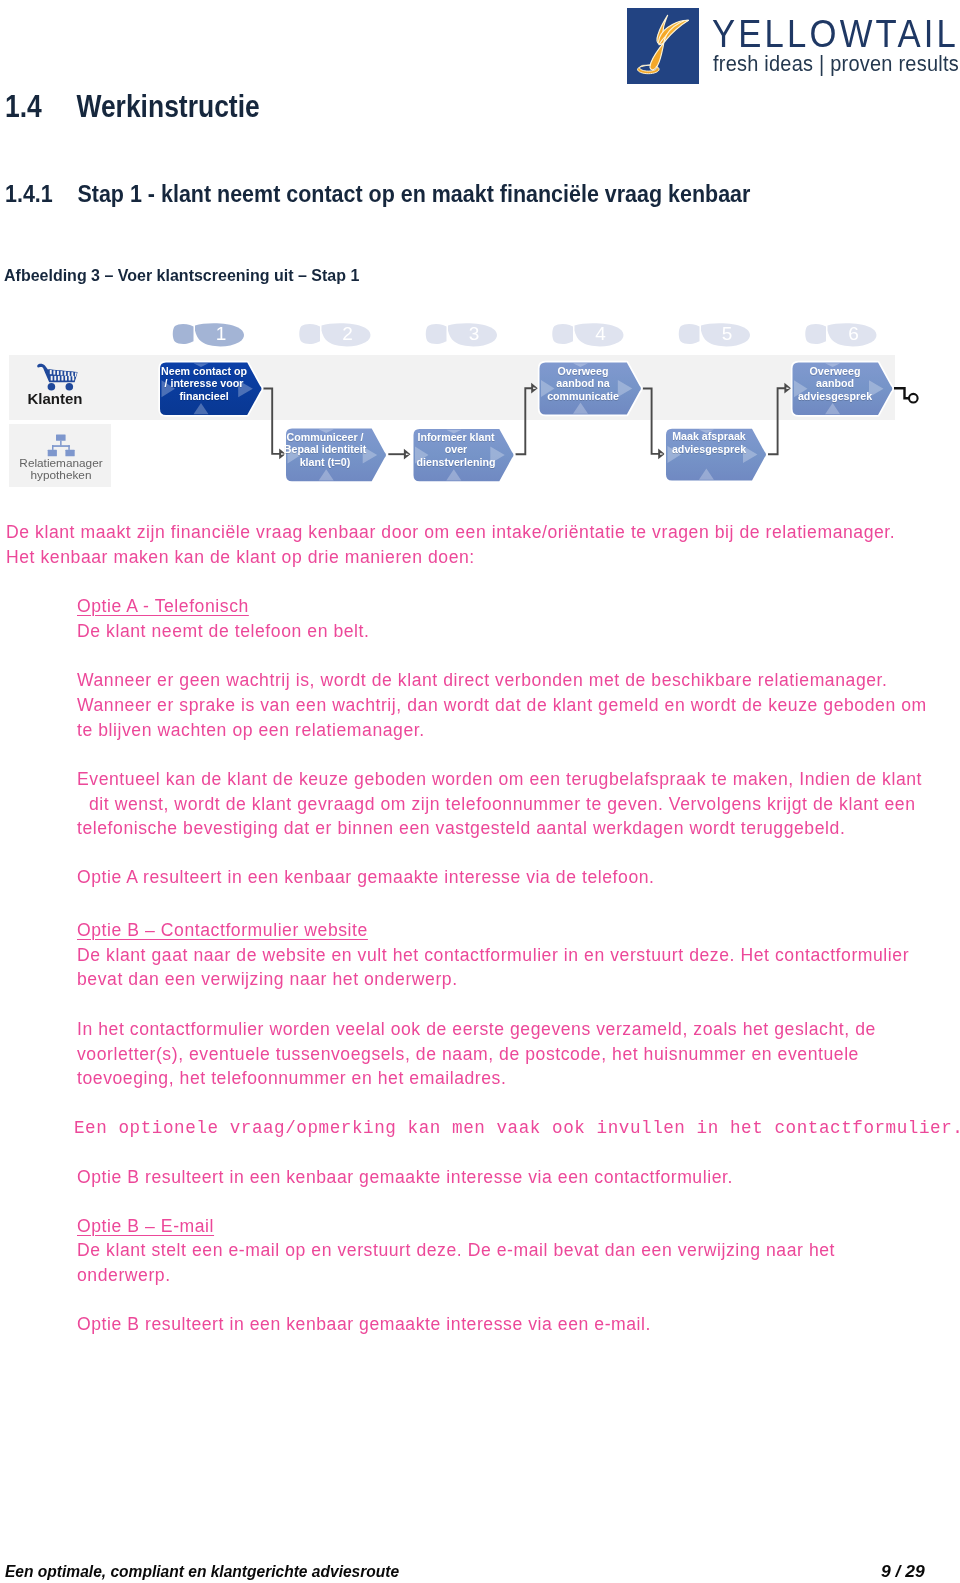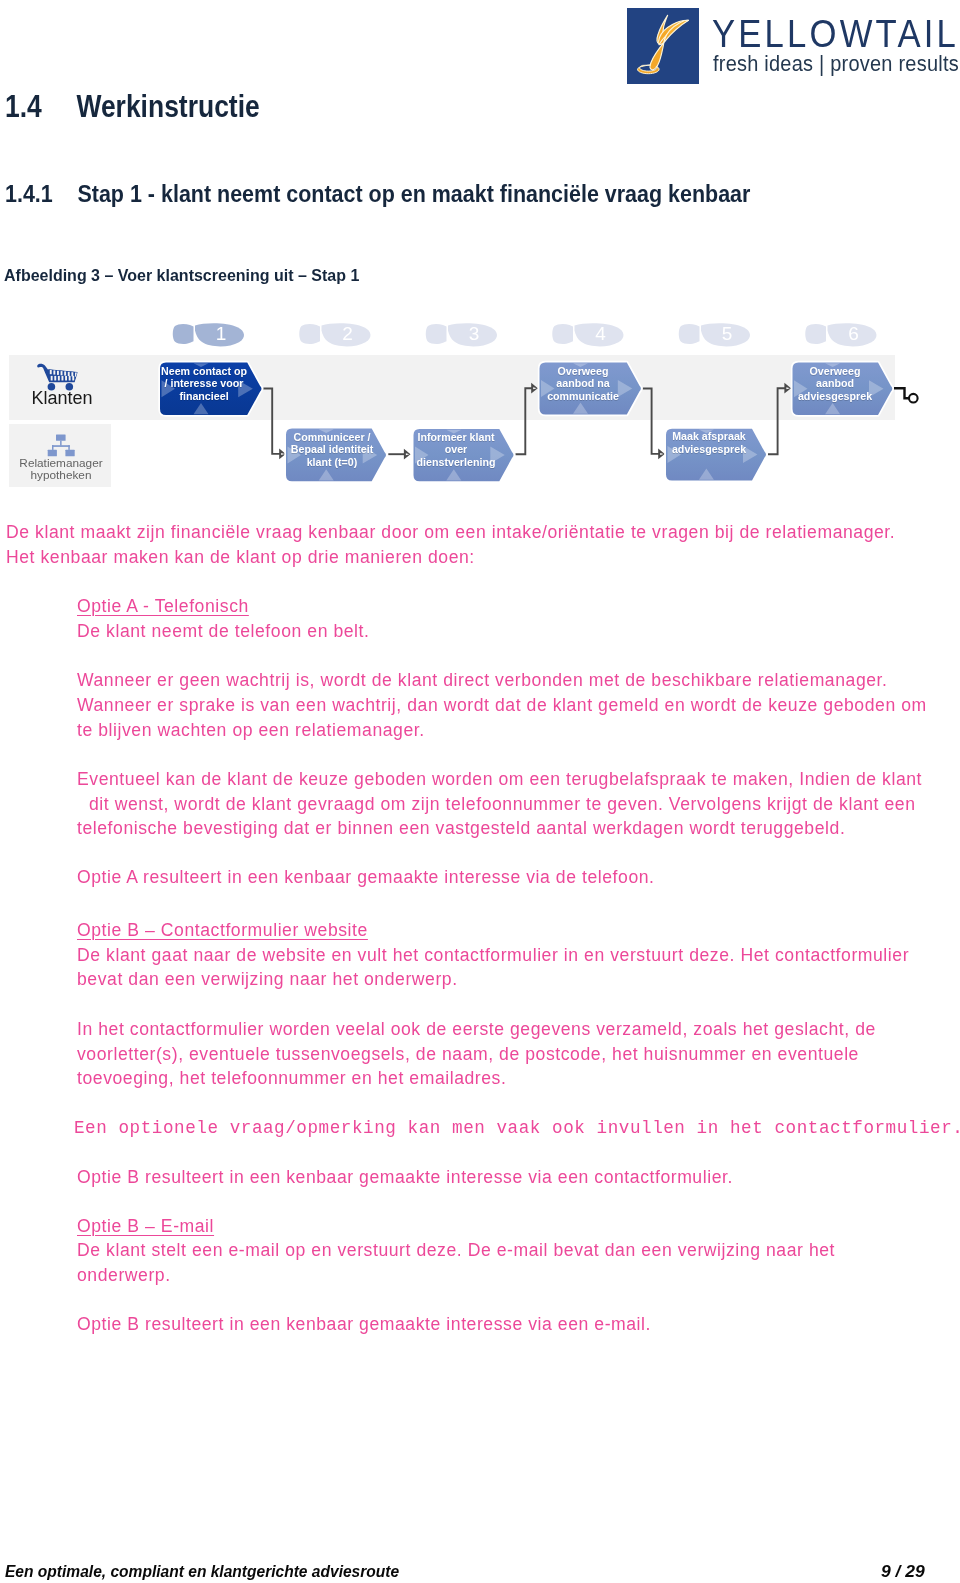--- a/index.html
+++ b/index.html
@@ -21,21 +21,21 @@
   .figcap{position:absolute;left:4px;top:265px;font-size:17.4px;font-weight:bold;color:#16273d;line-height:20px;white-space:nowrap;transform:scaleX(0.92);transform-origin:left top;}
 
   
   .body{position:absolute;font-size:17.6px;color:#ec4899;line-height:22px;white-space:nowrap;transform-origin:left top;letter-spacing:0.56px;}
   .ul{text-decoration:underline;text-underline-offset:2.5px;text-decoration-thickness:1px;}
 
   
   .diagram{position:absolute;left:0;top:312px;width:960px;height:180px;}
   .diagram svg{position:absolute;left:0;top:0;}
   .lane-label{position:absolute;text-align:center;font-family:"Liberation Sans",sans-serif;line-height:11px;}
-  .lane1-label{left:11px;top:80.5px;width:102px;font-size:18px;color:#1a1a1a;font-weight:normal;line-height:11px;}
+  .lane1-label{left:4px;top:80.5px;width:102px;font-size:15px;color:#1a1a1a;font-weight:bold;line-height:11px;}
   .lane2-label{left:11px;top:145px;width:100px;font-size:11.8px;color:#636363;line-height:12.4px;}
   .pbox-text{position:absolute;color:#fff;font-weight:bold;text-align:center;line-height:12.6px;font-size:11.6px;letter-spacing:0.0px;text-shadow:0 1px 0 rgba(0,0,0,0.16);}
   .pbox-text>div{transform:scaleX(0.92);white-space:nowrap;}
   .fp-num{position:absolute;color:#ffffff;font-weight:normal;font-size:19px;text-align:center;width:20px;line-height:19px;}
   .fp-num.dim{color:#ffffff;}
 
   
   .footer-left{position:absolute;left:5px;top:1563px;font-size:17.2px;font-style:italic;font-weight:bold;color:#0a0a0a;line-height:17px;white-space:nowrap;transform:scaleX(0.905);transform-origin:left top;}
   .footer-right{position:absolute;left:881px;top:1563px;font-size:17.2px;font-style:italic;font-weight:bold;color:#0a0a0a;line-height:17px;white-space:nowrap;transform:scaleX(1.02);transform-origin:left top;}
 </style>
@@ -209,21 +209,21 @@
     <rect x="52.0" y="133.2" width="17.8" height="1.7" fill="#7e97cd"></rect>
     <rect x="52.0" y="133.2" width="1.5" height="4.7" fill="#7e97cd"></rect>
     <rect x="68.3" y="133.2" width="1.5" height="4.7" fill="#7e97cd"></rect>
   </g>
 </svg>
     <div class="pbox-text" style="left:133.6px;top:52.6px;width:140px;">
         <div>Neem contact op</div>
         <div>/ interesse voor</div>
         <div>financieel</div>
       </div>
-    <div class="pbox-text" style="left:262px;top:118.8px;width:140px;">
+    <div class="pbox-text" style="left:255px;top:118.8px;width:140px;">
         <div>Communiceer /</div>
         <div>Bepaal identiteit</div>
         <div>klant (t=0)</div>
       </div>
     <div class="pbox-text" style="left:386.4px;top:118.9px;width:140px;">
         <div>Informeer klant</div>
         <div>over</div>
         <div>dienstverlening</div>
       </div>
     <div class="pbox-text" style="left:513.1px;top:52.5px;width:140px;">

